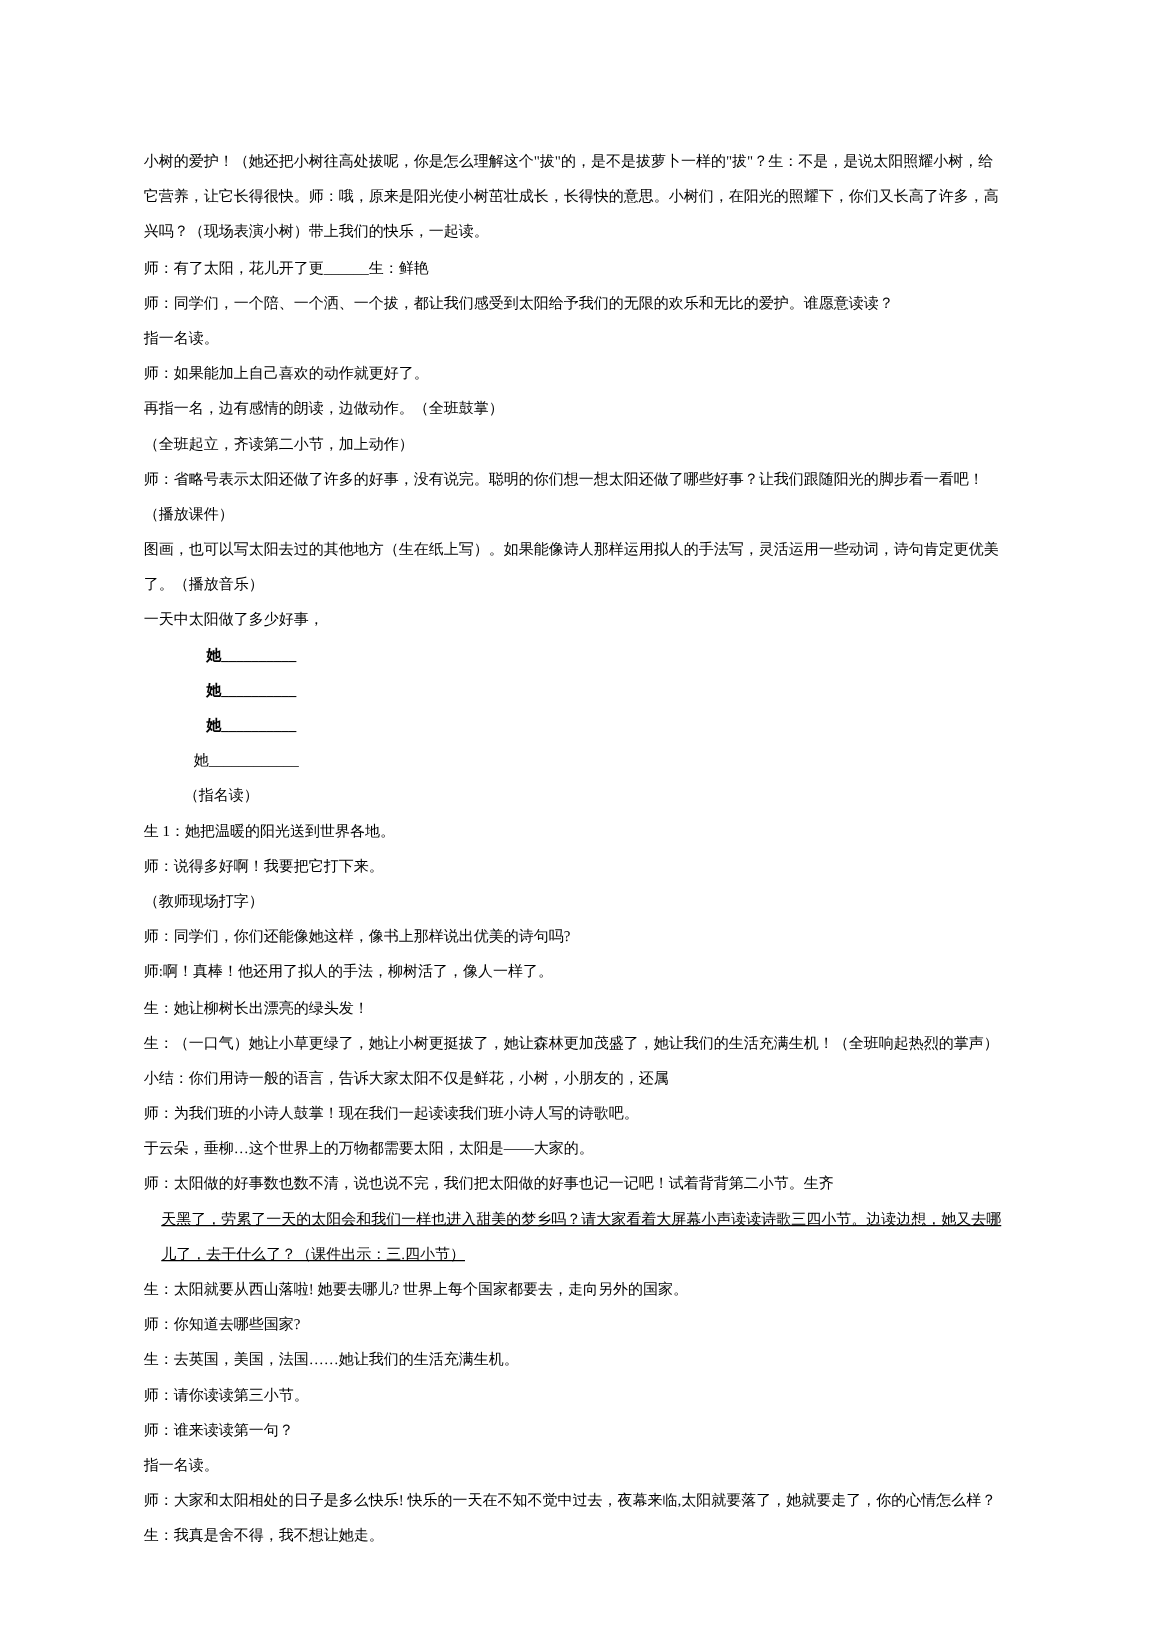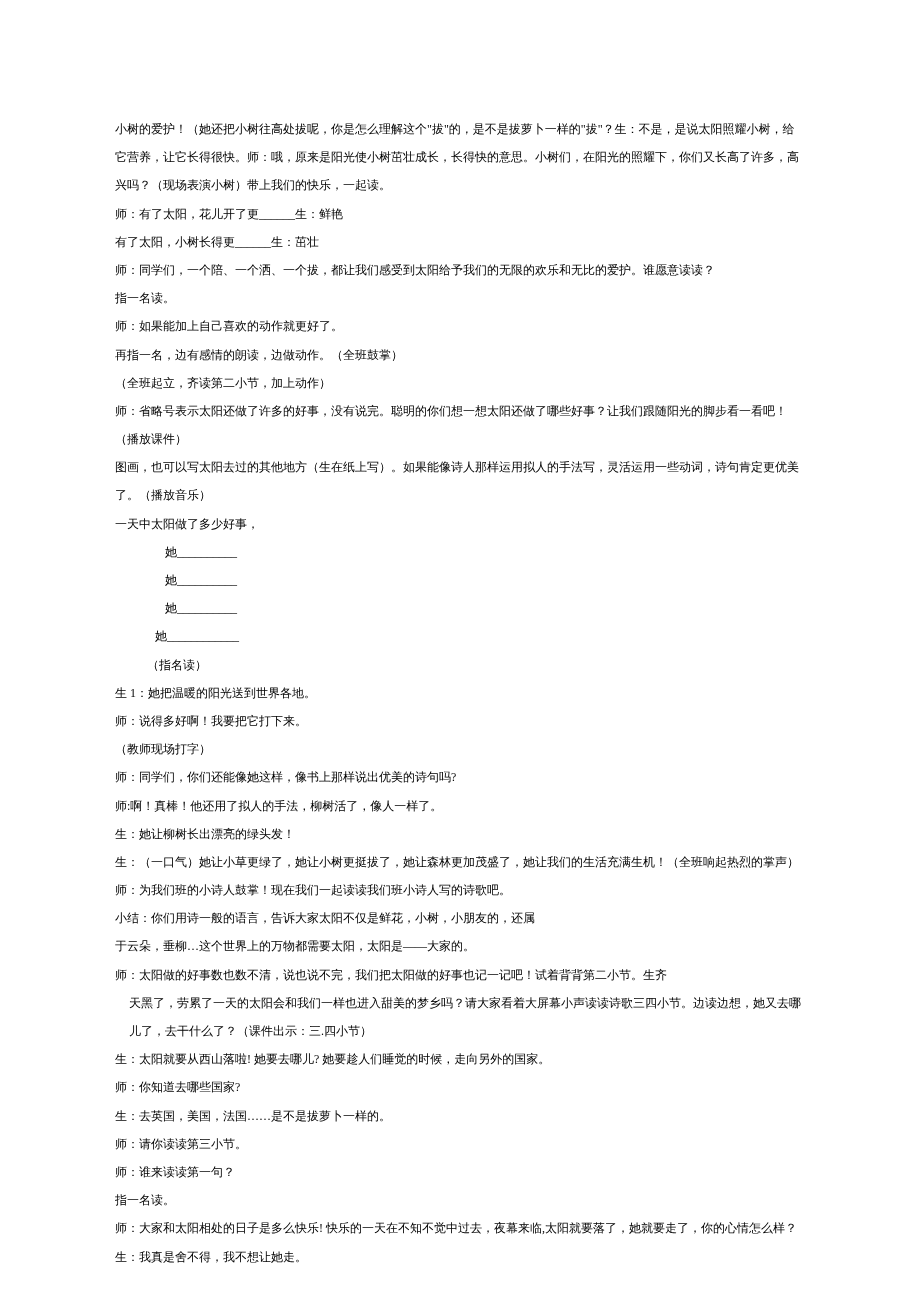--- a/index.html
+++ b/index.html
@@ -16,64 +16,65 @@
       font-size: 12px;
       line-height: 2.35;
       color: #000000;
     }
     .content p {
       margin: 0;
       text-align: left;
     }
     .indent1 {
       padding-left: 50px;
+      font-weight: bold;
     }
     .indent2 {
       padding-left: 40px;
     }
     .indent3 {
       padding-left: 32px;
     }
     .indent4 {
       padding-left: 14px;
+      text-decoration: underline;
     }
   </style>
 </head>
 <body>
 
 <div class="content">
   <p>小树的爱护！（她还把小树往高处拔呢，你是怎么理解这个"拔"的，是不是拔萝卜一样的"拔"？生：不是，是说太阳照耀小树，给它营养，让它长得很快。师：哦，原来是阳光使小树茁壮成长，长得快的意思。小树们，在阳光的照耀下，你们又长高了许多，高兴吗？（现场表演小树）带上我们的快乐，一起读。</p>
   <p>师：有了太阳，花儿开了更______生：鲜艳</p>
-  <p>有了太阳，小树长得更______生：茁壮</p>
   <p>师：同学们，一个陪、一个洒、一个拔，都让我们感受到太阳给予我们的无限的欢乐和无比的爱护。谁愿意读读？</p>
   <p>指一名读。</p>
   <p>师：如果能加上自己喜欢的动作就更好了。</p>
   <p>再指一名，边有感情的朗读，边做动作。（全班鼓掌）</p>
   <p>（全班起立，齐读第二小节，加上动作）</p>
   <p>师：省略号表示太阳还做了许多的好事，没有说完。聪明的你们想一想太阳还做了哪些好事？让我们跟随阳光的脚步看一看吧！（播放课件）</p>
   <p>图画，也可以写太阳去过的其他地方（生在纸上写）。如果能像诗人那样运用拟人的手法写，灵活运用一些动词，诗句肯定更优美了。（播放音乐）</p>
   <p>一天中太阳做了多少好事，</p>
   <p class="indent1">她__________</p>
   <p class="indent1">她__________</p>
   <p class="indent1">她__________</p>
   <p class="indent2">她____________</p>
   <p class="indent3">（指名读）</p>
   <p>生 1：她把温暖的阳光送到世界各地。</p>
   <p>师：说得多好啊！我要把它打下来。</p>
   <p>（教师现场打字）</p>
   <p>师：同学们，你们还能像她这样，像书上那样说出优美的诗句吗?</p>
   <p>师:啊！真棒！他还用了拟人的手法，柳树活了，像人一样了。</p>
   <p>生：她让柳树长出漂亮的绿头发！</p>
   <p>生：（一口气）她让小草更绿了，她让小树更挺拔了，她让森林更加茂盛了，她让我们的生活充满生机！（全班响起热烈的掌声）</p>
+  <p>小结：你们用诗一般的语言，告诉大家太阳不仅是鲜花，小树，小朋友的，还属</p>
   <p>师：为我们班的小诗人鼓掌！现在我们一起读读我们班小诗人写的诗歌吧。</p>
-  <p>小结：你们用诗一般的语言，告诉大家太阳不仅是鲜花，小树，小朋友的，还属</p>
   <p>于云朵，垂柳…这个世界上的万物都需要太阳，太阳是——大家的。</p>
   <p>师：太阳做的好事数也数不清，说也说不完，我们把太阳做的好事也记一记吧！试着背背第二小节。生齐</p>
   <p class="indent4">天黑了，劳累了一天的太阳会和我们一样也进入甜美的梦乡吗？请大家看着大屏幕小声读读诗歌三四小节。边读边想，她又去哪儿了，去干什么了？（课件出示：三.四小节）</p>
-  <p>生：太阳就要从西山落啦! 她要去哪儿? 她要趁人们睡觉的时候，走向另外的国家。</p>
+  <p>生：太阳就要从西山落啦! 她要去哪儿? 世界上每个国家都要去，走向另外的国家。</p>
   <p>师：你知道去哪些国家?</p>
-  <p>生：去英国，美国，法国……是不是拔萝卜一样的。</p>
+  <p>生：去英国，美国，法国……她让我们的生活充满生机。</p>
   <p>师：请你读读第三小节。</p>
   <p>师：谁来读读第一句？</p>
   <p>指一名读。</p>
   <p>师：大家和太阳相处的日子是多么快乐! 快乐的一天在不知不觉中过去，夜幕来临,太阳就要落了，她就要走了，你的心情怎么样？</p>
   <p>生：我真是舍不得，我不想让她走。</p>
 </div>
 
 </body></html>

